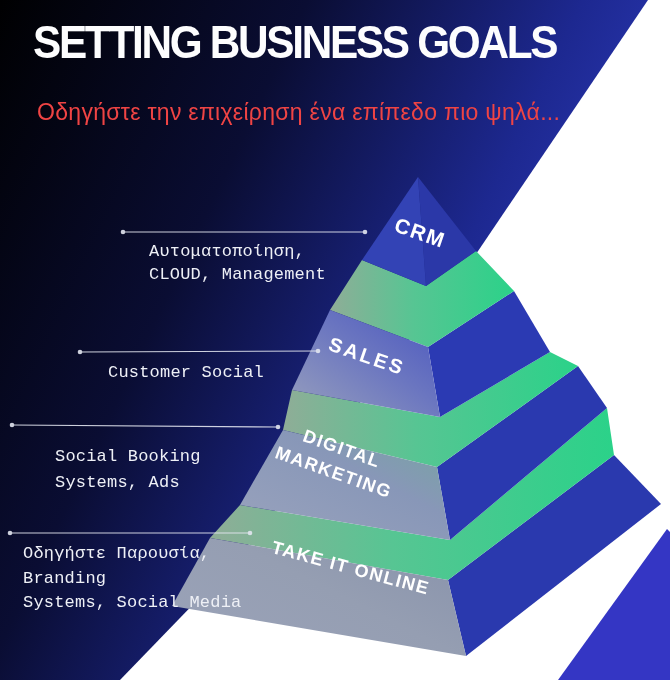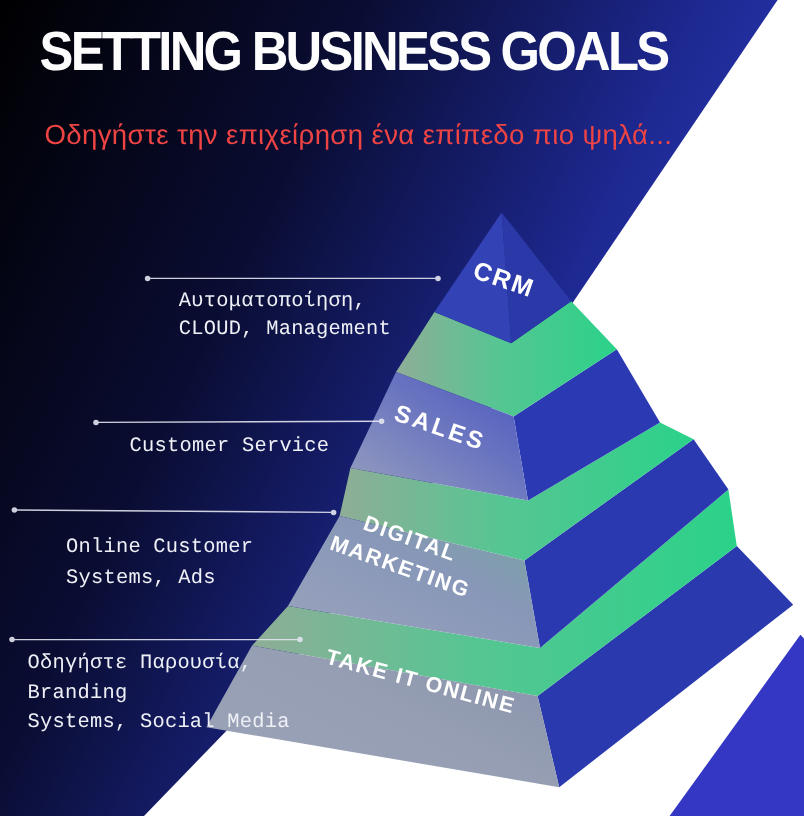--- a/index.html
+++ b/index.html
@@ -111,24 +111,24 @@
   </svg>
 
   <h1 class="overlay title" style="margin:0;">SETTING BUSINESS GOALS</h1>
   <div class="overlay subtitle">Οδηγήστε την επιχείρηση ένα επίπεδο πιο ψηλά...</div>
 
   <div class="overlay ann ann1">
     <div>Αυτοματοποίηση,</div>
     <div>CLOUD, Management</div>
   </div>
   <div class="overlay ann ann2">
-    <div>Customer Service</div>
+    <div>Customer Social</div>
   </div>
   <div class="overlay ann ann3">
-    <div>Online Customer</div>
+    <div>Social Booking</div>
     <div>Systems, Ads</div>
   </div>
   <div class="overlay ann ann4">
     <div>Οδηγήστε Παρουσία,</div>
     <div>Branding</div>
     <div>Systems, Social Media</div>
   </div>
 
 </div>
 

